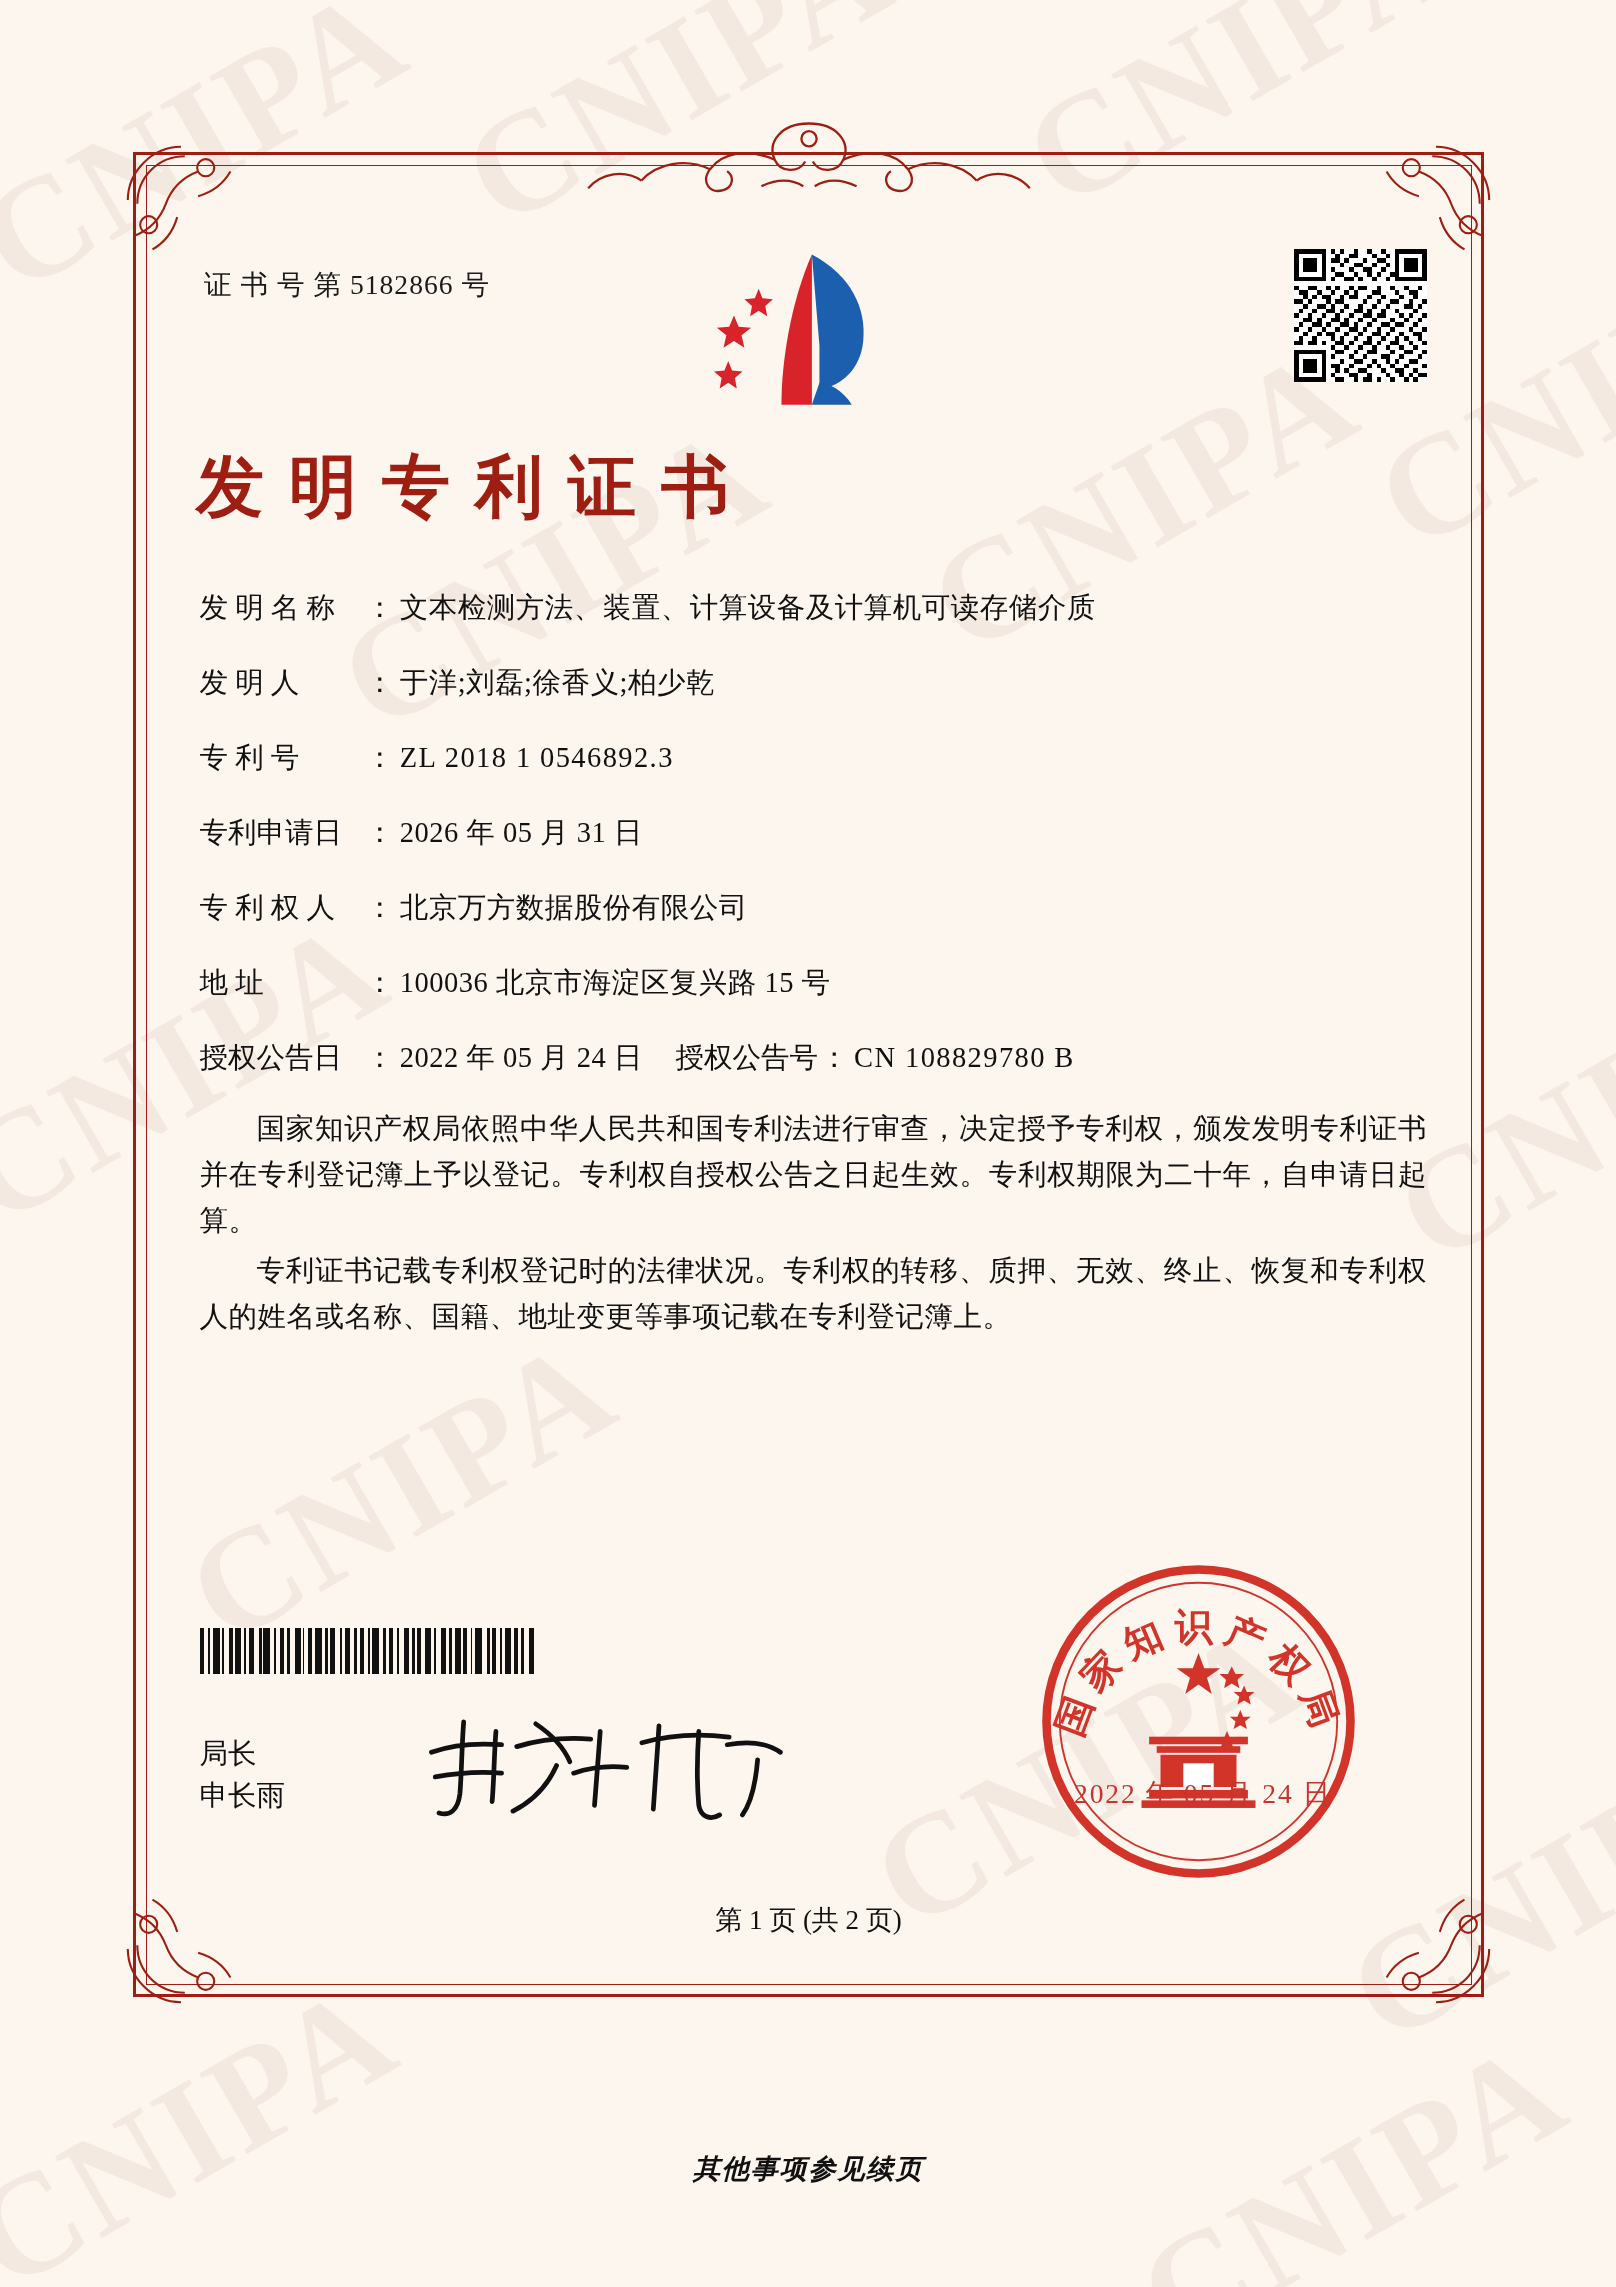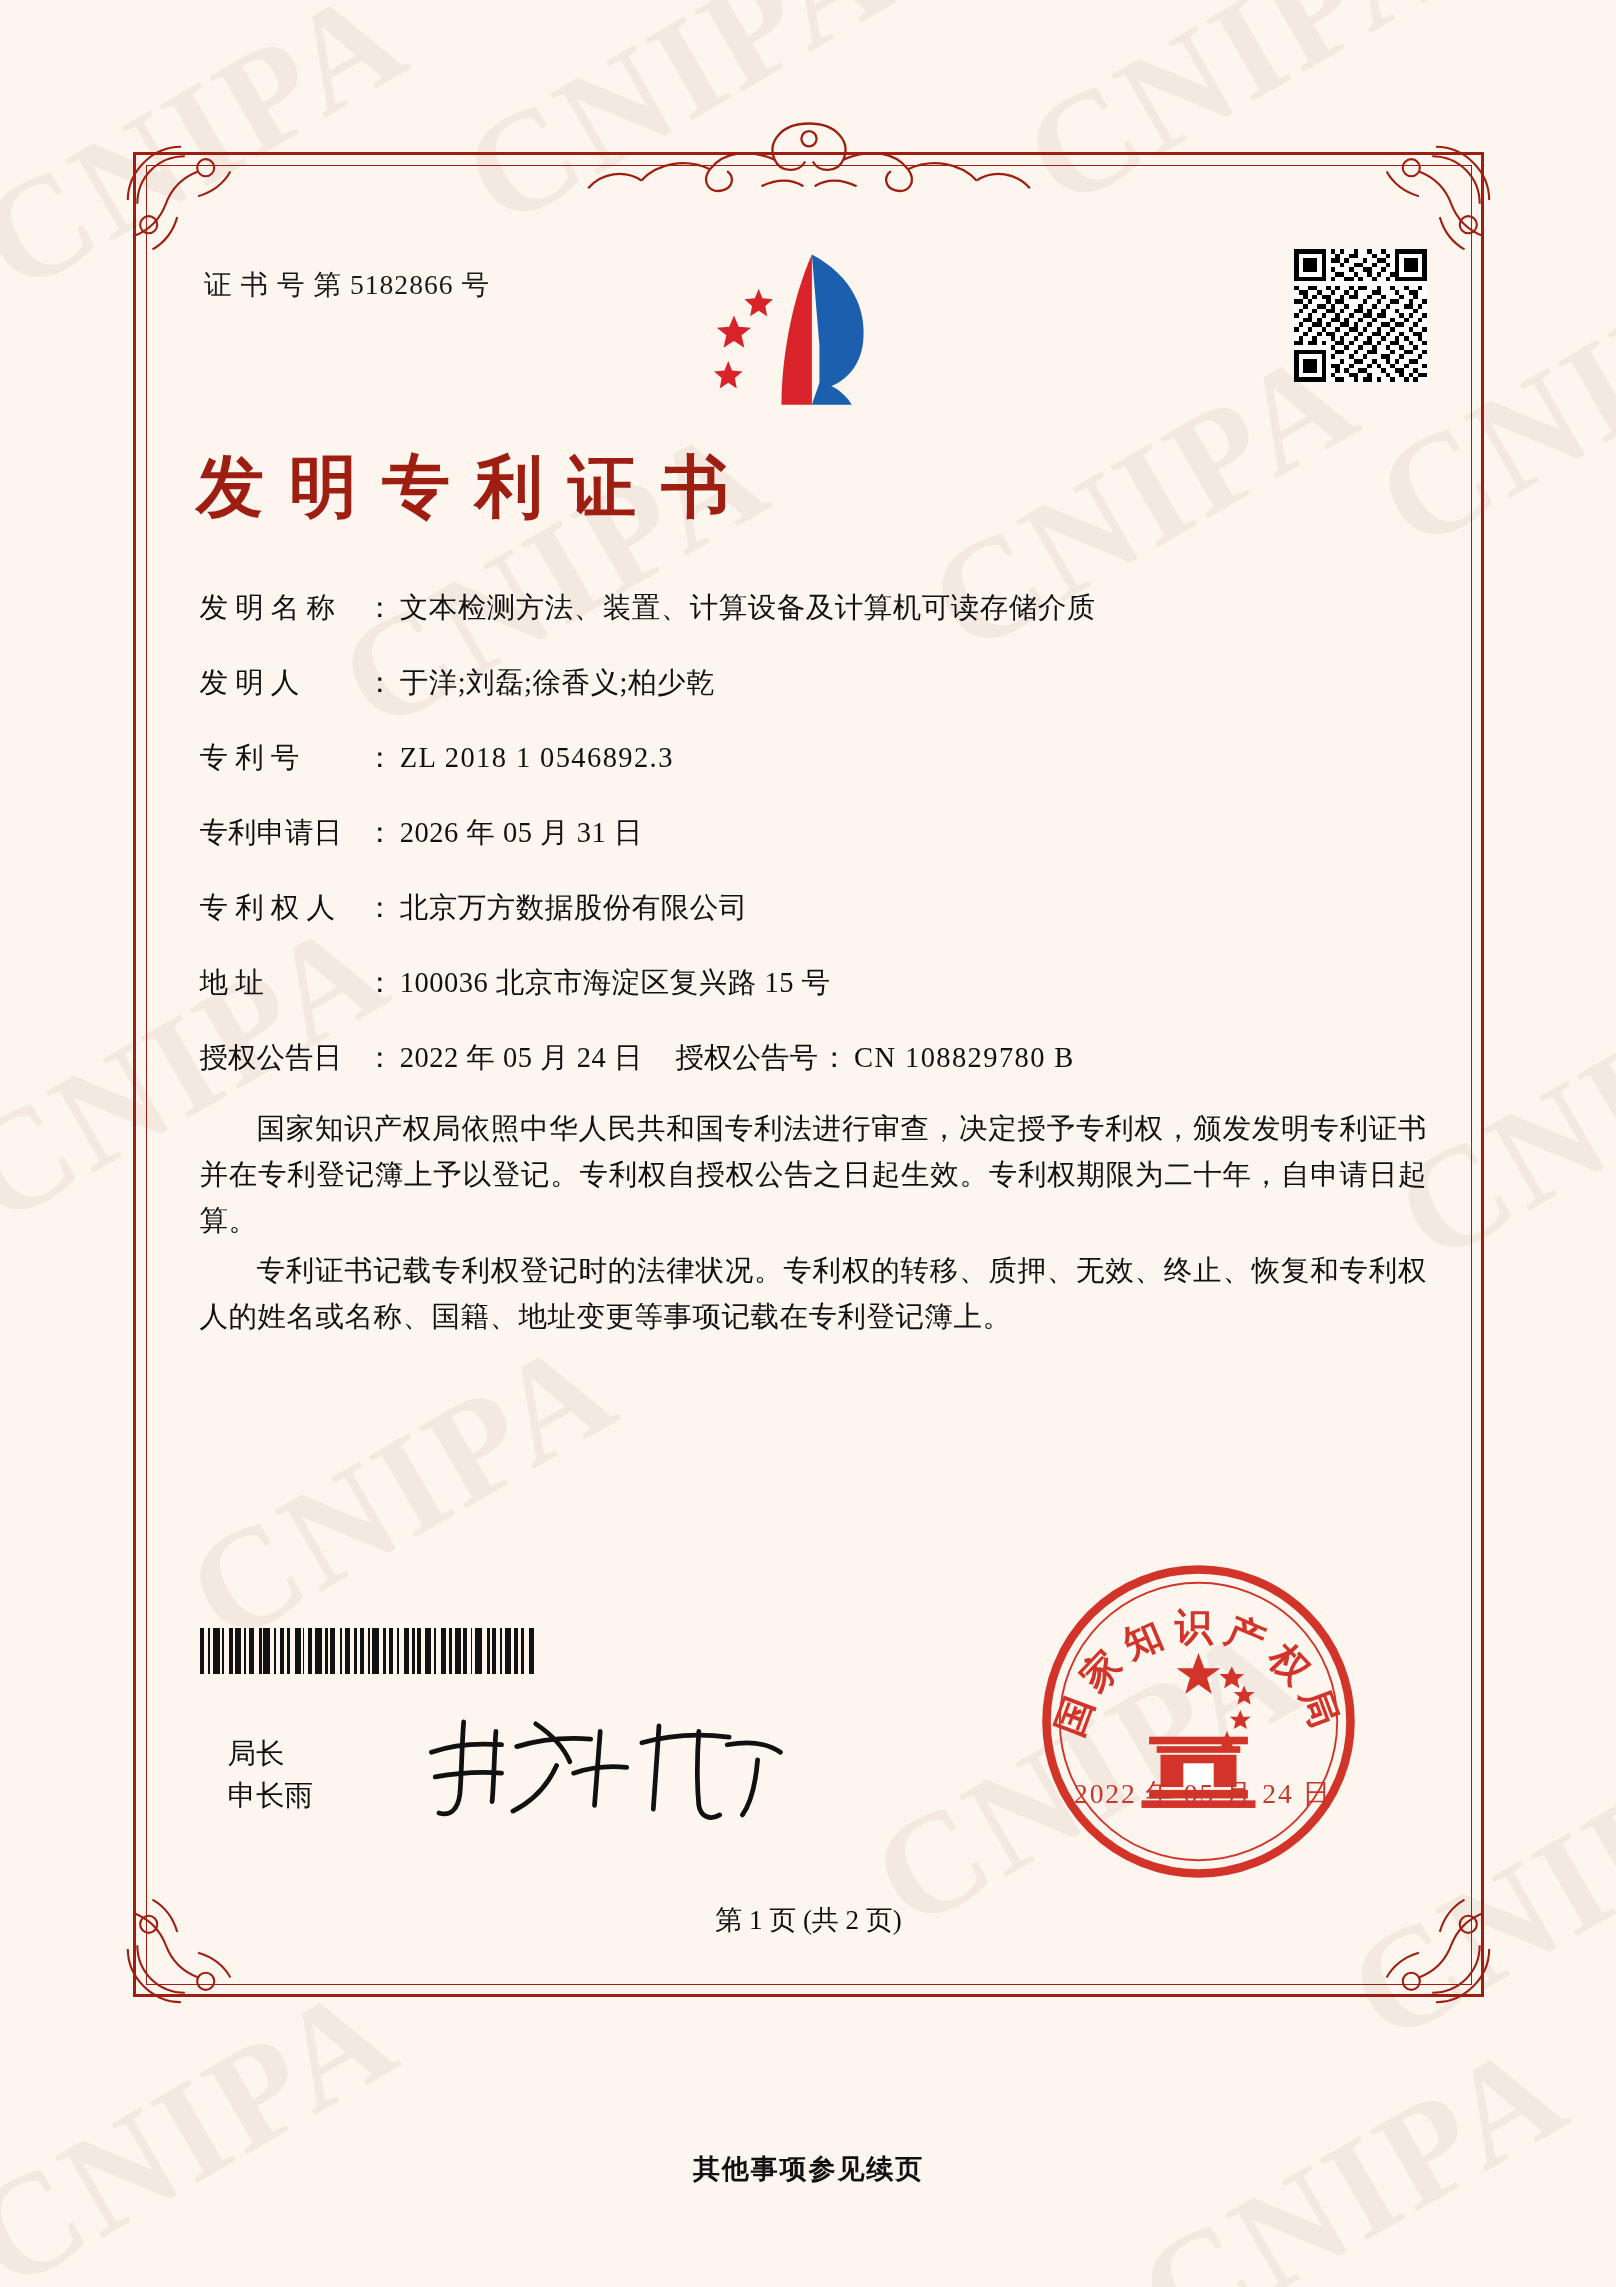--- a/index.html
+++ b/index.html
@@ -111,21 +111,21 @@
   
   .barcode{
     position:absolute;left:28.5px;bottom:285px;
     width:418px;height:46px;
     display:flex;align-items:stretch;
   }
   .barcode i{display:block;height:100%;background:#111;}
   
   .sig-block{
     position:absolute;left:28.5px;bottom:143px;
-    font-size:28.5px;color:#111;line-height:1.45;margin-left:28px;
+    font-size:28.5px;color:#111;line-height:1.45;
   }
   .sig-hand{
     position:absolute;left:243px;bottom:128px;
     width:380px;height:128px;color:#111;
   }
   .sig-hand svg{width:100%;height:100%;display:block;}
   
   .seal{
     position:absolute;right:86px;bottom:76px;
     width:323px;height:323px;
@@ -136,20 +136,21 @@
     font-size:27.6px;color:#c8352a;letter-spacing:1.9px;
   }
   .pagenum{
     position:absolute;left:0;right:0;bottom:21px;
     text-align:center;font-size:27px;color:#111;
   }
   .footnote{
     position:absolute;left:0;right:0;bottom:100px;
     text-align:center;font-size:27px;color:#111;letter-spacing:1.9px;
     font-weight:600;
+    font-style:italic;
   }
 </style>
 </head>
 <body>
 
 <div class="watermarks">
   <div class="wm" style="left:-38px;  top:57px;   font-size:143px;">CNIPA</div>
   <div class="wm" style="left:447px;  top:-9.5px;  font-size:143px;">CNIPA</div>
   <div class="wm" style="left:1008px; top:-28.5px;  font-size:143px;">CNIPA</div>
   <div class="wm" style="left:1360px; top:314px;  font-size:143px;">CNIPA</div>

